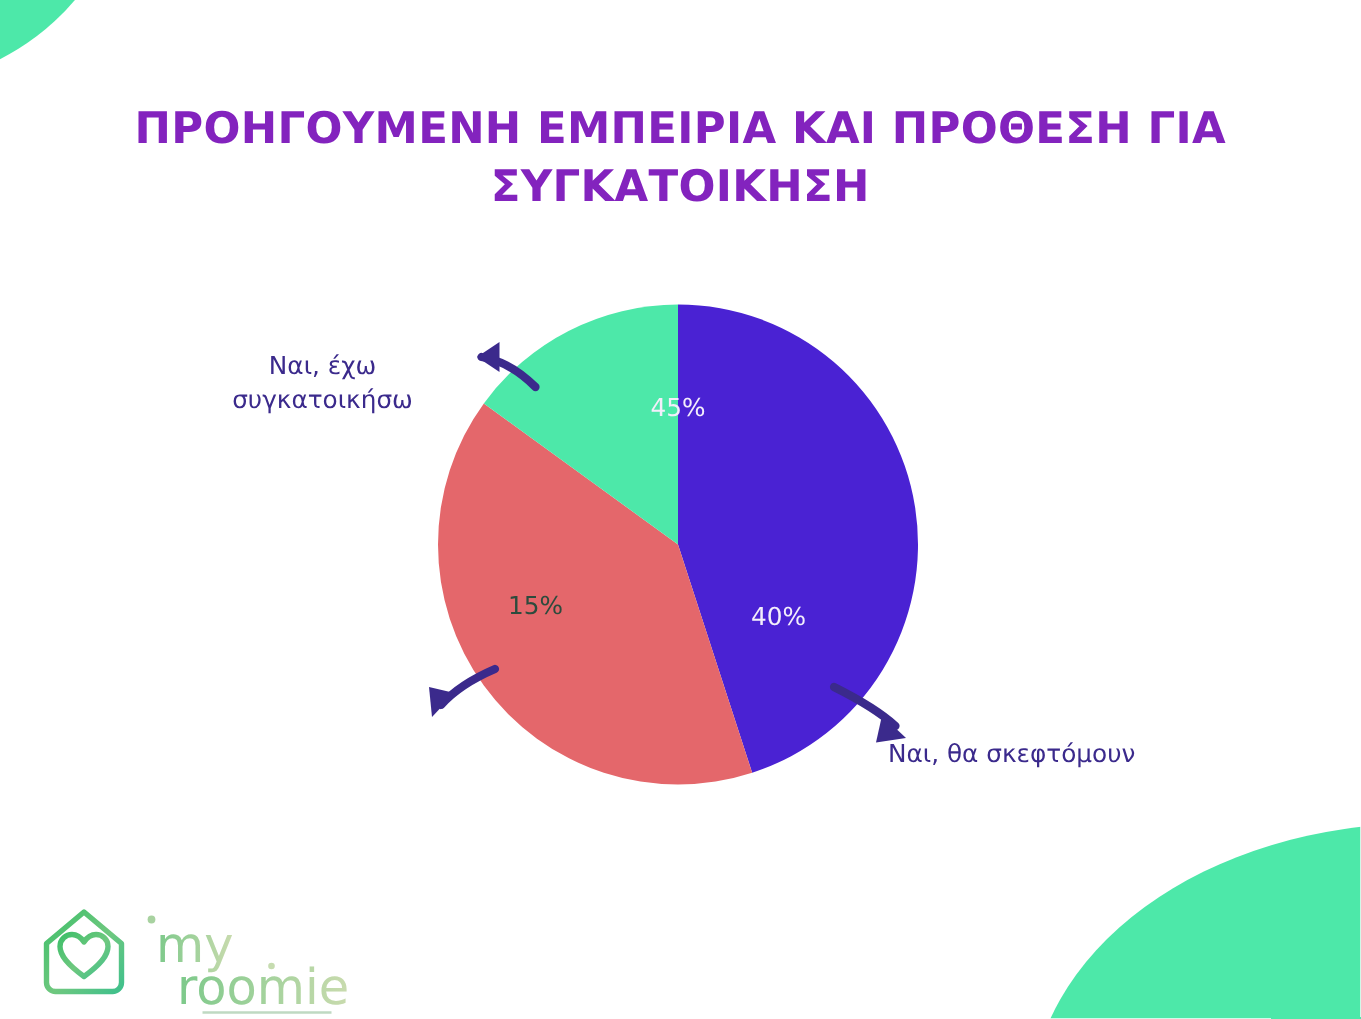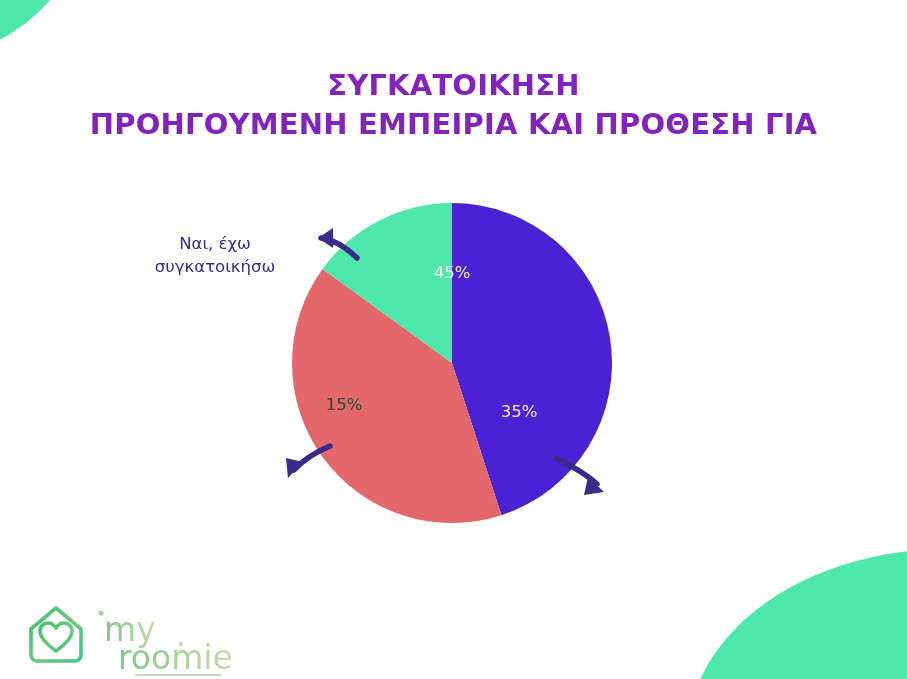--- a/index.html
+++ b/index.html
@@ -98,22 +98,22 @@
 </style>
 </head>
 <body>
 
 <div id="slide">
 
   <div class="blob-tl"></div>
   <div class="blob-br"></div>
 
   <div class="title">
+    <span class="line">ΠΡΟΗΓΟΥΜΕΝΗ ΕΜΠΕΙΡΙΑ ΚΑΙ ΠΡΟΘΕΣΗ ΓΙΑ</span>
     <span class="line">ΣΥΓΚΑΤΟΙΚΗΣΗ</span>
-    <span class="line">ΠΡΟΗΓΟΥΜΕΝΗ ΕΜΠΕΙΡΙΑ ΚΑΙ ΠΡΟΘΕΣΗ ΓΙΑ</span>
   </div>
 
   <div id="pie-wrap">
     <svg width="907" height="679" viewBox="0 0 907 679">
       <g>
         <path id="slice-0" d="M 452 363 L 451.99999999999994 203 A 160 160 0 0 1 501.4427190999916 515.1690426072246 Z" fill="#4A22D3"></path>
         <path id="slice-1" d="M 452 363 L 501.4427190999916 515.1690426072246 A 160 160 0 0 1 322.5572809000084 268.9543596332044 Z" fill="#E4676B"></path>
         <path id="slice-2" d="M 452 363 L 322.5572809000084 268.9543596332044 A 160 160 0 0 1 451.99999999999994 203 Z" fill="#4DE8A9"></path>
       </g>
 
@@ -131,31 +131,32 @@
 
         <g>
           <path d="M 556,458 C 572,466 586,474 597,484"></path>
           <path d="M 588,477 L 604,492 L 584,495 Z" fill="#3B2A8C" stroke="none"></path>
         </g>
       </g>
     </svg>
 
     
     <div class="pct-label pct-light" style="left:452px; top:272px;">45%</div>
-    <div class="pct-label pct-light" style="left:519px; top:411px;">35%</div>
-    <div class="pct-label pct-dark" style="left:344px; top:404px;">15%</div>
+    <div class="pct-label pct-light" style="left:519px; top:411px;">40%</div>
+    <div class="pct-label pct-dark" style="left:357px; top:404px;">15%</div>
   </div>
 
   <div class="callout right-align" style="left:120px; top:232px; width:190px;">
     <span class="ln">Ναι, έχω</span>
     <span class="ln">συγκατοικήσω</span>
   </div>
 
 
   <div class="callout left-align" style="left:592px; top:491px; width:220px;">
+    <span class="ln">Ναι, θα σκεφτόμουν</span>
   </div>
 
   <div id="logo">
     <svg width="210" height="80" viewBox="0 0 210 80">
       <defs>
         <linearGradient id="gradHouse" x1="0" y1="0" x2="1" y2="1">
           <stop offset="0%" stop-color="#3FBF6A"></stop>
           <stop offset="55%" stop-color="#6FC87F"></stop>
           <stop offset="100%" stop-color="#3FC08C"></stop>
         </linearGradient>

